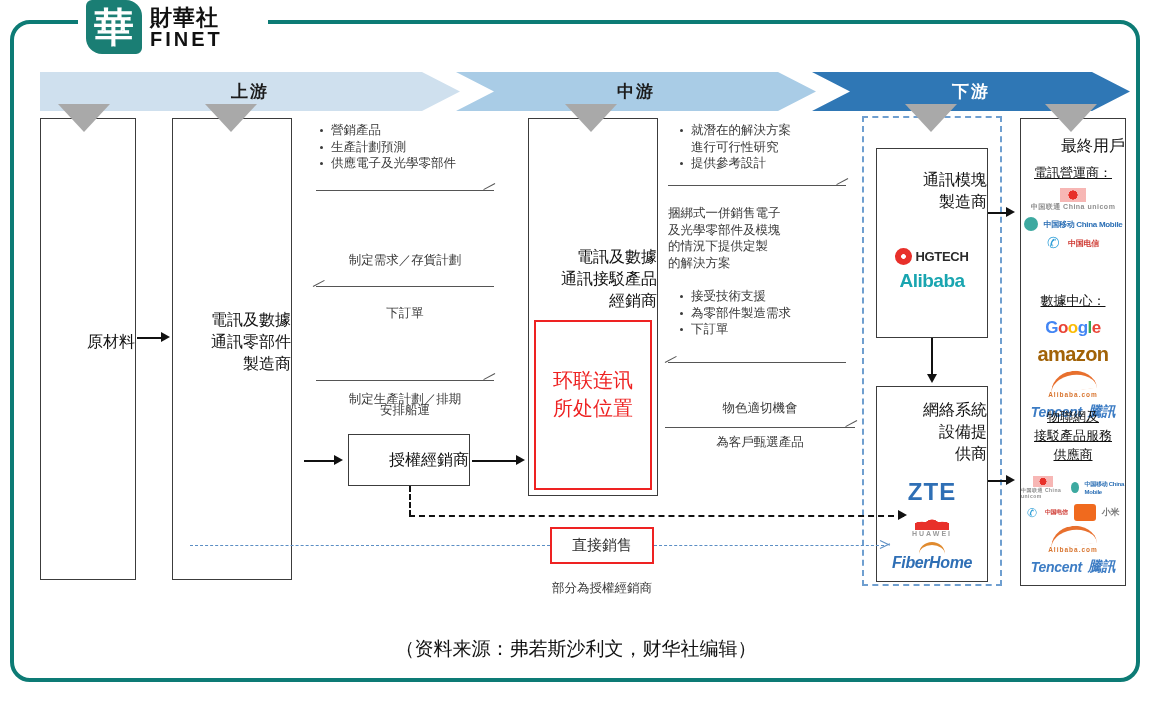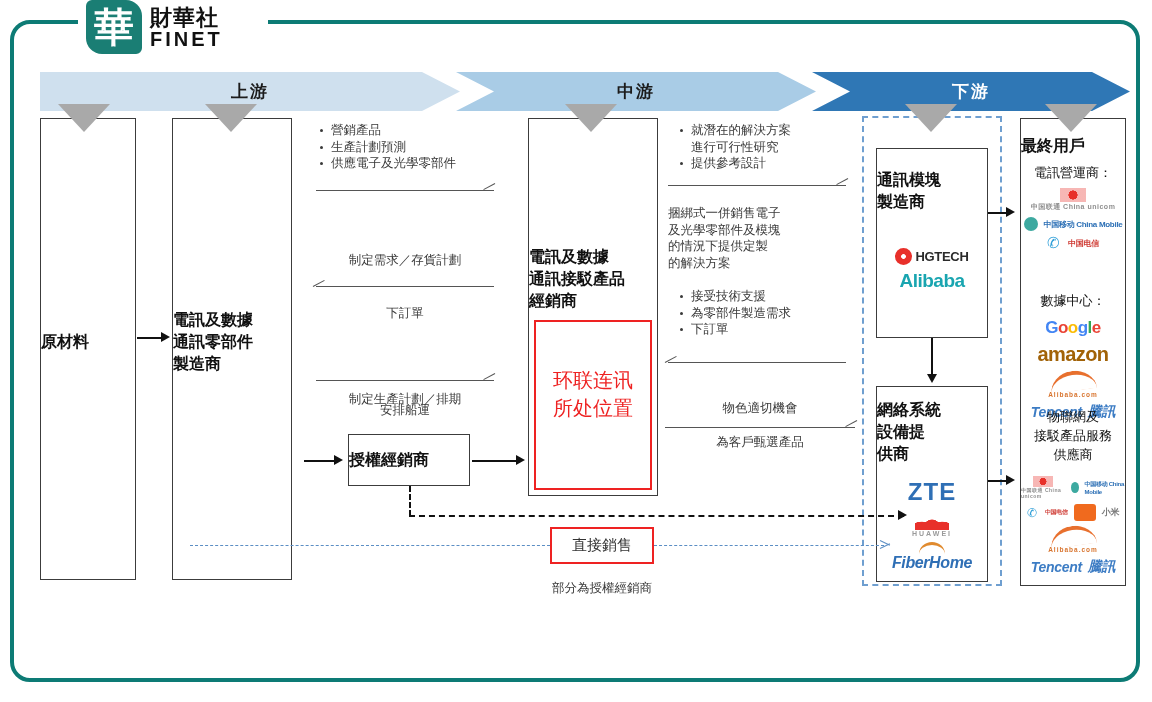--- a/index.html
+++ b/index.html
@@ -63,22 +63,22 @@
     border-left:26px solid transparent;border-right:26px solid transparent;
     border-top:28px solid #a9a9a9;z-index:5;
   }
 
   
   .box{
     position:absolute;box-sizing:border-box;background:#ffffff;
     border:1.4px solid #3c3c3c;
   }
   .box .lbl{
-    position:absolute;left:0;width:100%;text-align:left;
-    font-size:16px;font-weight:700;line-height:22px;color:#111;
+    position:absolute;left:0;width:100%;text-align:right;
+    font-size:16px;font-weight:400;line-height:22px;color:#111;
     font-family:"DejaVu Serif",serif;
   }
 
   
   .note{
     position:absolute;font-size:12.5px;line-height:16.5px;color:#3a3a3a;
     font-family:"DejaVu Serif",serif;white-space:pre-line;
   }
   .note.ctr{text-align:center;}
   .bullets{
@@ -159,21 +159,21 @@
   .google i{font-style:normal;}
   .amazon{font-size:20px;color:#a16207;letter-spacing:-.6px;}
   .ali-arc{width:46px;height:16px;border-top:4px solid #e8702e;border-radius:50%/100% 100% 0 0;transform:rotate(-8deg);}
   .ali-txt{font-size:6.5px;color:#d8742e;letter-spacing:1px;}
   .tencent{font-size:14px;color:#3c7cc4;font-style:italic;font-weight:700;letter-spacing:-.3px;}
   .xiaomi-mark{width:22px;height:17px;background:#f06a1e;border-radius:3px;}
   .xiaomi-txt{font-size:9px;color:#7a7a7a;}
 
   .sub{
     position:absolute;left:0;width:100%;text-align:center;
-    font-size:13px;line-height:19px;color:#111;font-family:"DejaVu Serif",serif;
+    font-size:13px;line-height:19px;color:#111;font-family:"DejaVu Serif",serif;text-decoration:underline;
   }
 
   
   .source{
     position:absolute;left:0;top:636px;width:1152px;text-align:center;
     font-size:19px;color:#111;font-family:"DejaVu Serif",serif;
   }
 </style>
 </head>
 <body>
@@ -398,14 +398,15 @@
 
   <div class="hline dotblue" style="left:190px;top:545px;width:360px;"></div>
   <div class="redbox" style="left:550px;top:527px;width:104px;height:37px;">
     <div class="lbl" style="position:absolute;top:7px;left:0;width:100%;text-align:center;font-size:15px;font-weight:400;color:#333;">直接銷售</div>
   </div>
   <div class="hline dotblue" style="left:654px;top:545px;width:230px;"></div>
   <div class="oa-blue" style="left:880px;top:539px;"></div>
 
   <div class="note ctr" style="left:512px;top:580px;width:180px;">部分為授權經銷商</div>
 
+  <div class="source">（资料来源：弗若斯沙利文，财华社编辑）</div>
 
 </div>
 
 </body></html>

